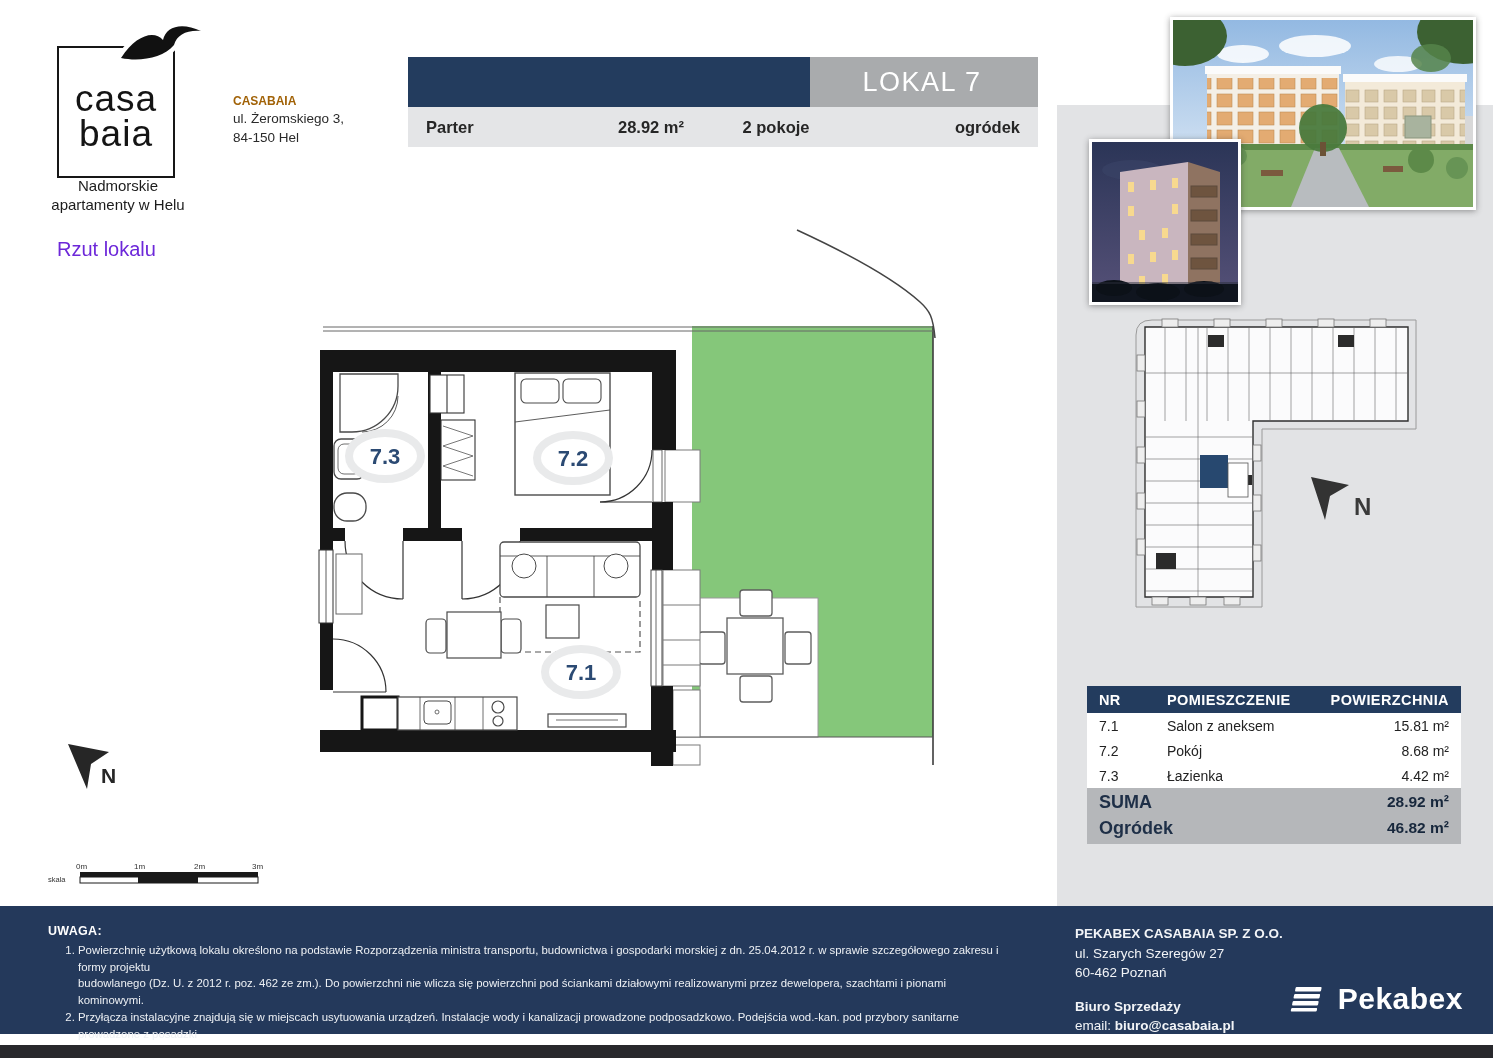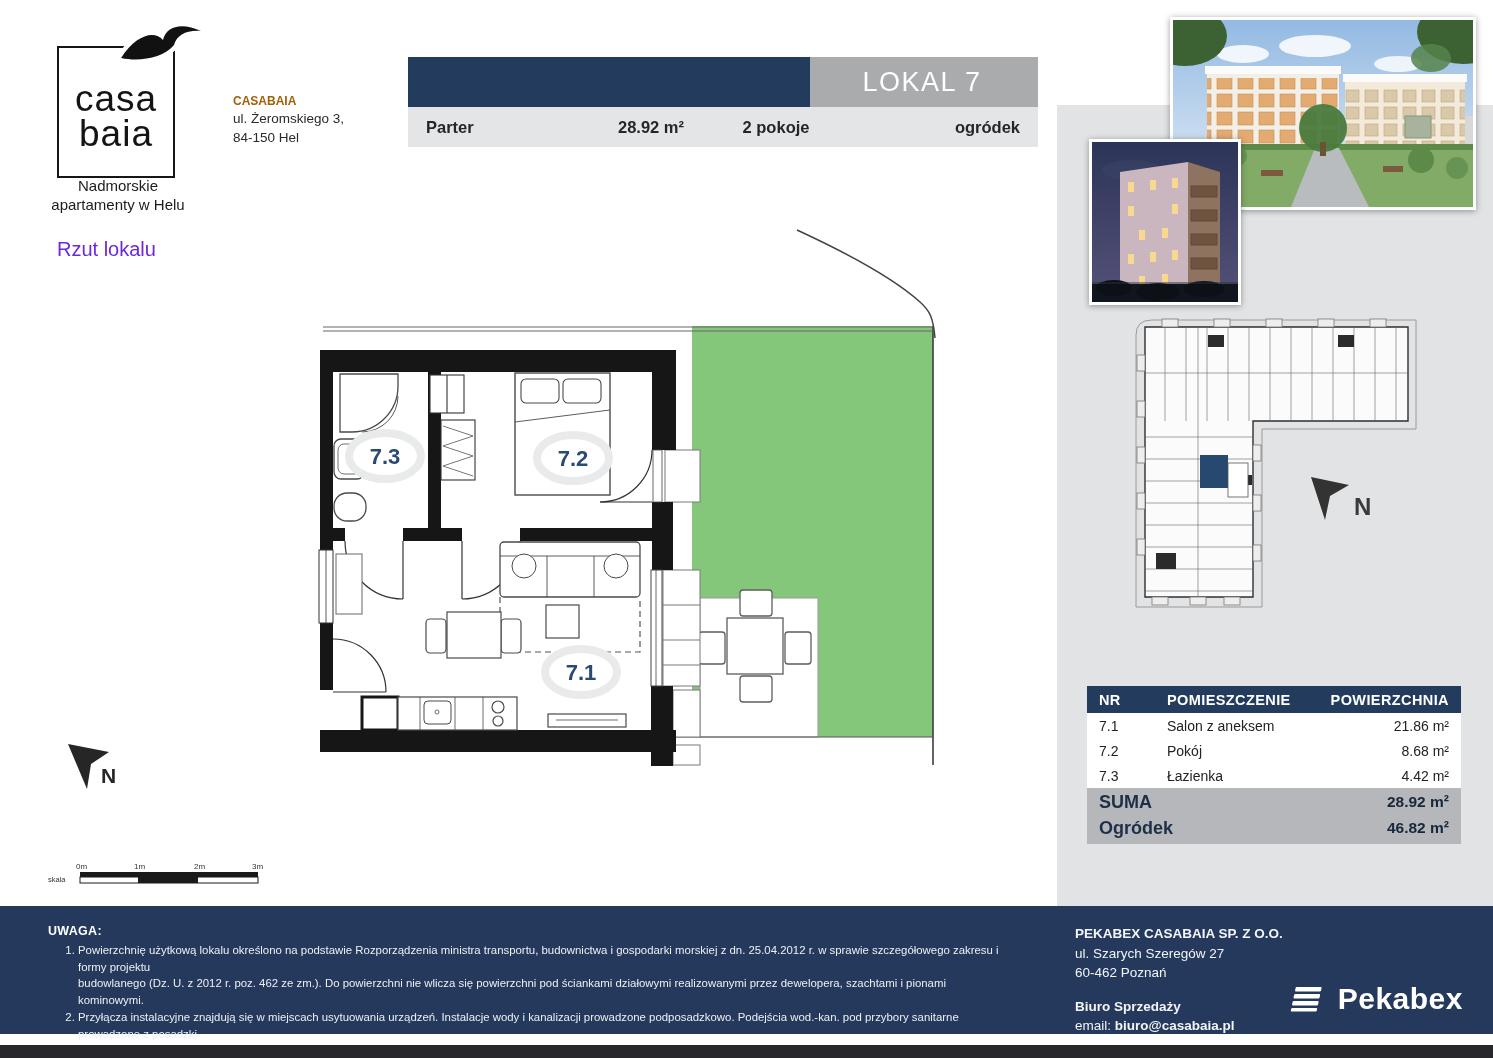--- a/index.html
+++ b/index.html
@@ -399,21 +399,21 @@
   <div class="abs tbl">
     <div class="tbl-head">
       <div>NR</div>
       <div>POMIESZCZENIE</div>
       <div class="ar">POWIERZCHNIA</div>
     </div>
     <div class="tbl-body">
       <div class="tbl-row">
         <div>7.1</div>
         <div>Salon z aneksem</div>
-        <div class="ar">21.86 m²</div>
+        <div class="ar">15.81 m²</div>
       </div>
       <div class="tbl-row">
         <div>7.2</div>
         <div>Pokój</div>
         <div class="ar">8.68 m²</div>
       </div>
       <div class="tbl-row">
         <div>7.3</div>
         <div>Łazienka</div>
         <div class="ar">4.42 m²</div>

